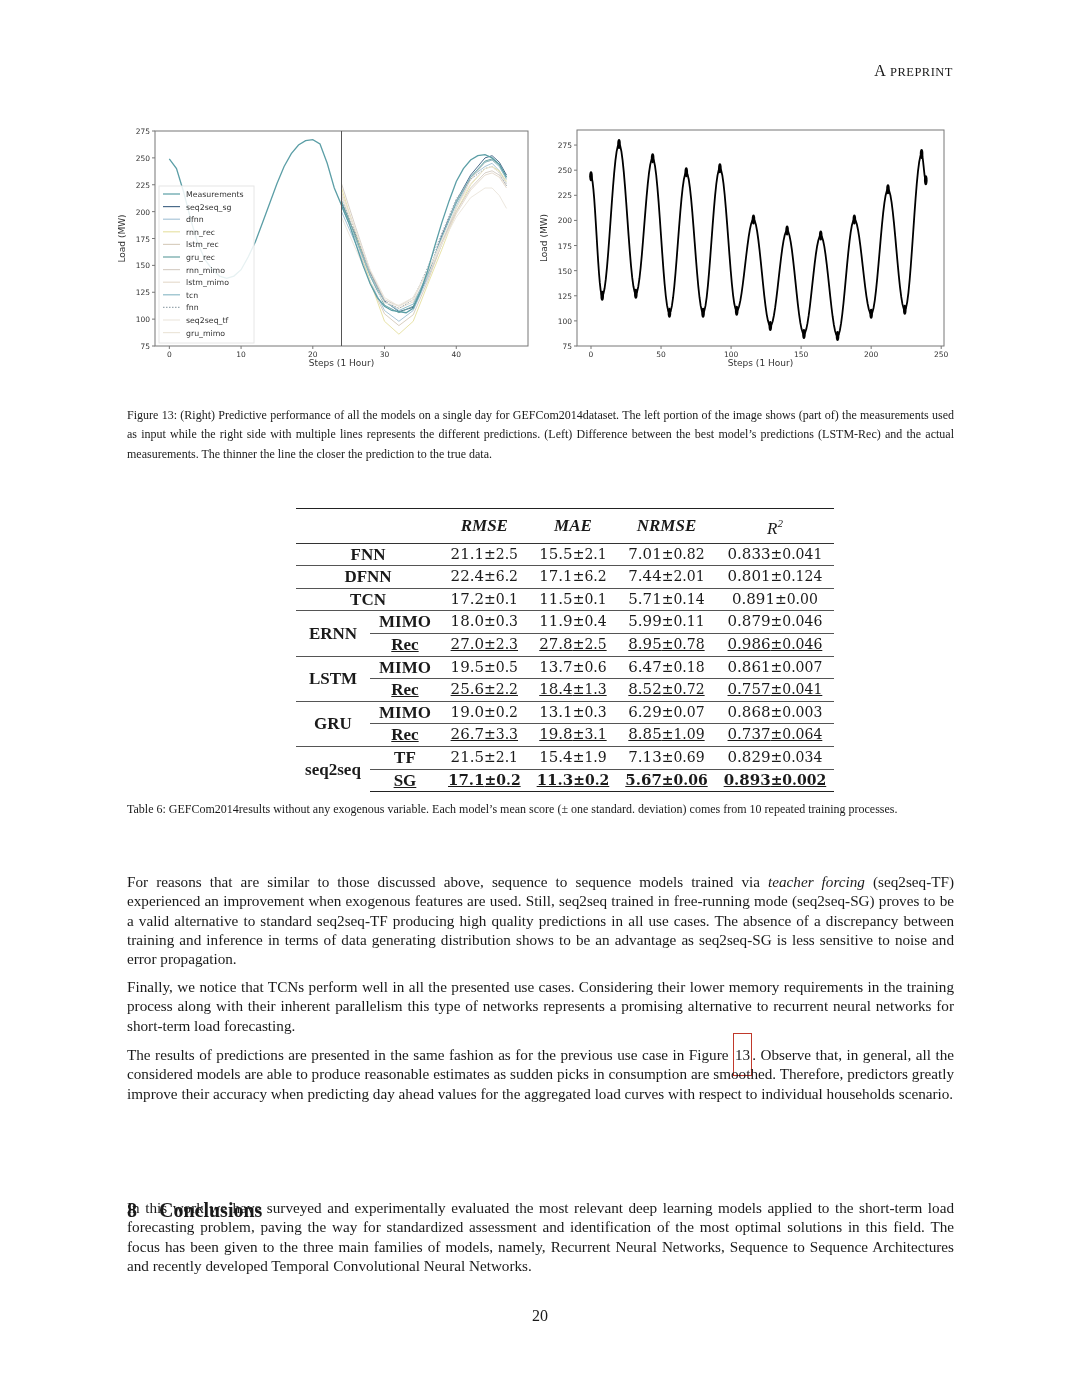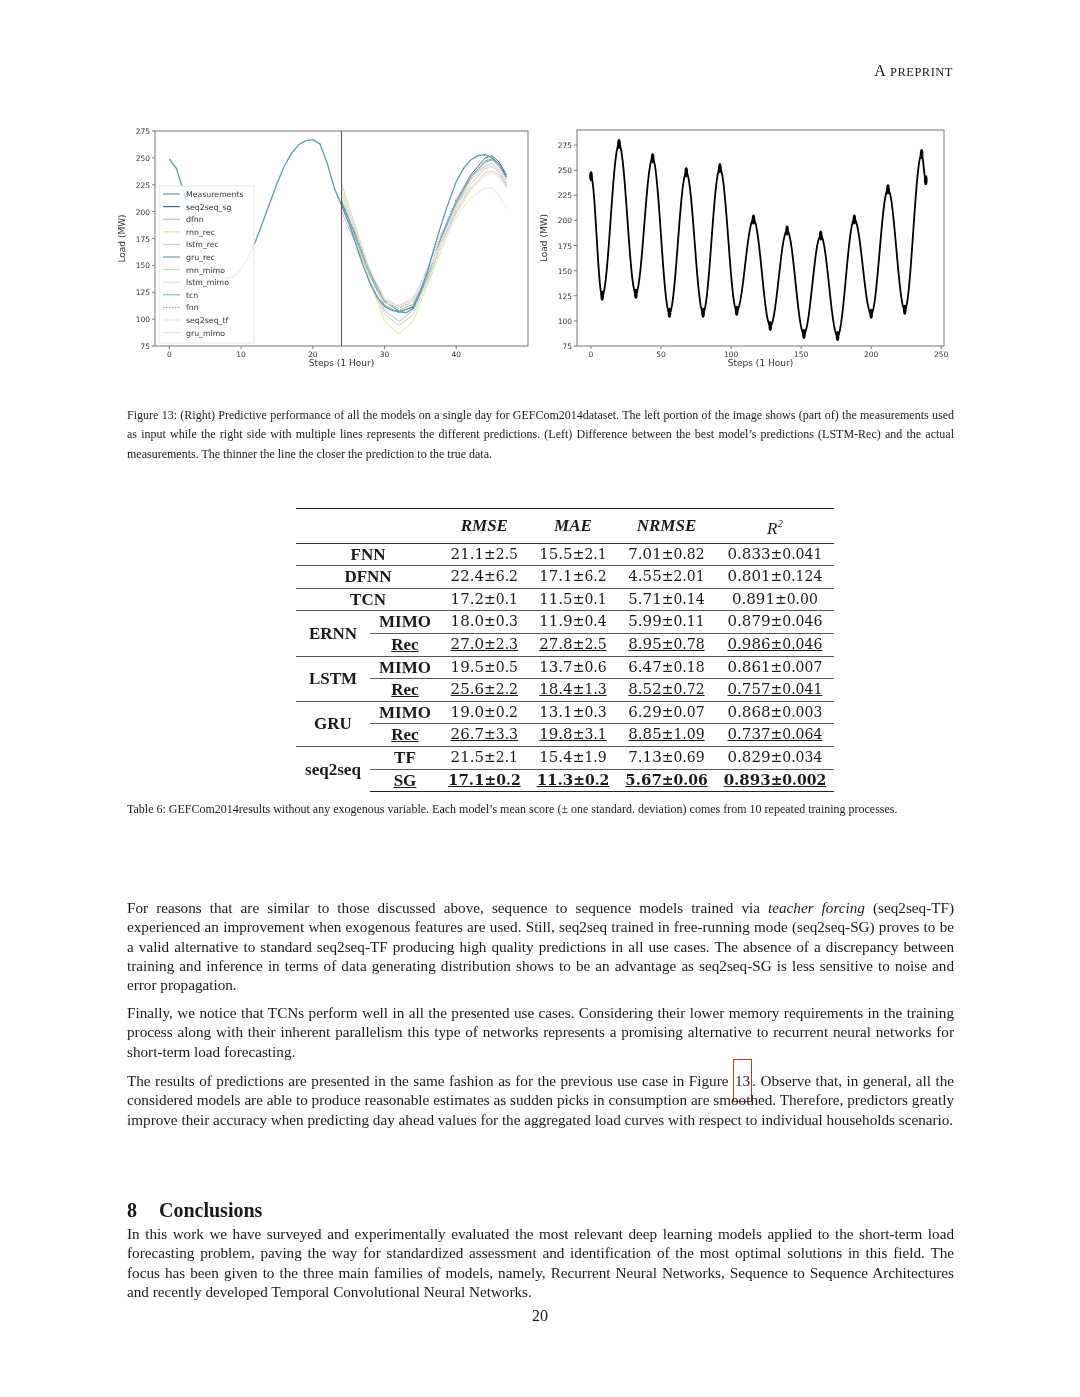--- a/index.html
+++ b/index.html
@@ -24,21 +24,21 @@
   table.results .num { font-family: "DejaVu Serif", serif; font-size: 15px; }
   table.results .num .pm { font-size: 14px; }
   table.results .best { font-weight: bold; }
   tr.top-rule th { border-top: 1.5px solid #222; font-style: italic; }
   tr.head-rule td { border-top: 1.3px solid #333; }
   tr.grp td { border-top: 1px solid #555; }
   tr.sub td.sub-line { border-top: 1px solid #555; text-decoration: underline; }
   tr.last td { border-bottom: 1.5px solid #222; }
   #table-caption { top: 800px; }
   .para { position: absolute; left: 127px; width: 827px; font-size: 15.2px; line-height: 19.3px;
-          text-align: justify; margin-top: 26px; }
+          text-align: justify; }
   #p1 { top: 872px; }
   #p2 { top: 977px; }
   #p3 { top: 1045px; }
   .ref-box { border: 1.3px solid #c0392b; padding: 12px 1px; }
   .section-title { position: absolute; left: 127px; top: 1151px; font-size: 20px; font-weight: bold; margin-top: 48px; }
   .section-title .num { display: inline-block; width: 32px; }
   #p4 { top: 1198px; }
   .page-num { position: absolute; left: 0; width: 1080px; top: 1307px; text-align: center; font-size: 16px; }
   i { font-style: italic; }
 </style>
@@ -200,21 +200,21 @@
         <td colspan="2" class="rowhead">FNN</td>
         <td class="num"><span>21.1</span><span class="pm">±2.5</span></td>
         <td class="num"><span>15.5</span><span class="pm">±2.1</span></td>
         <td class="num"><span>7.01</span><span class="pm">±0.82</span></td>
         <td class="num"><span>0.833</span><span class="pm">±0.041</span></td>
       </tr>
       <tr class="grp">
         <td colspan="2" class="rowhead">DFNN</td>
         <td class="num"><span>22.4</span><span class="pm">±6.2</span></td>
         <td class="num"><span>17.1</span><span class="pm">±6.2</span></td>
-        <td class="num"><span>4.55</span><span class="pm">±2.01</span></td>
+        <td class="num"><span>7.44</span><span class="pm">±2.01</span></td>
         <td class="num"><span>0.801</span><span class="pm">±0.124</span></td>
       </tr>
       <tr class="grp">
         <td colspan="2" class="rowhead">TCN</td>
         <td class="num"><span>17.2</span><span class="pm">±0.1</span></td>
         <td class="num"><span>11.5</span><span class="pm">±0.1</span></td>
         <td class="num"><span>5.71</span><span class="pm">±0.14</span></td>
         <td class="num"><span>0.891</span><span class="pm">±0.00</span></td>
       </tr>
       <tr class="grp">

